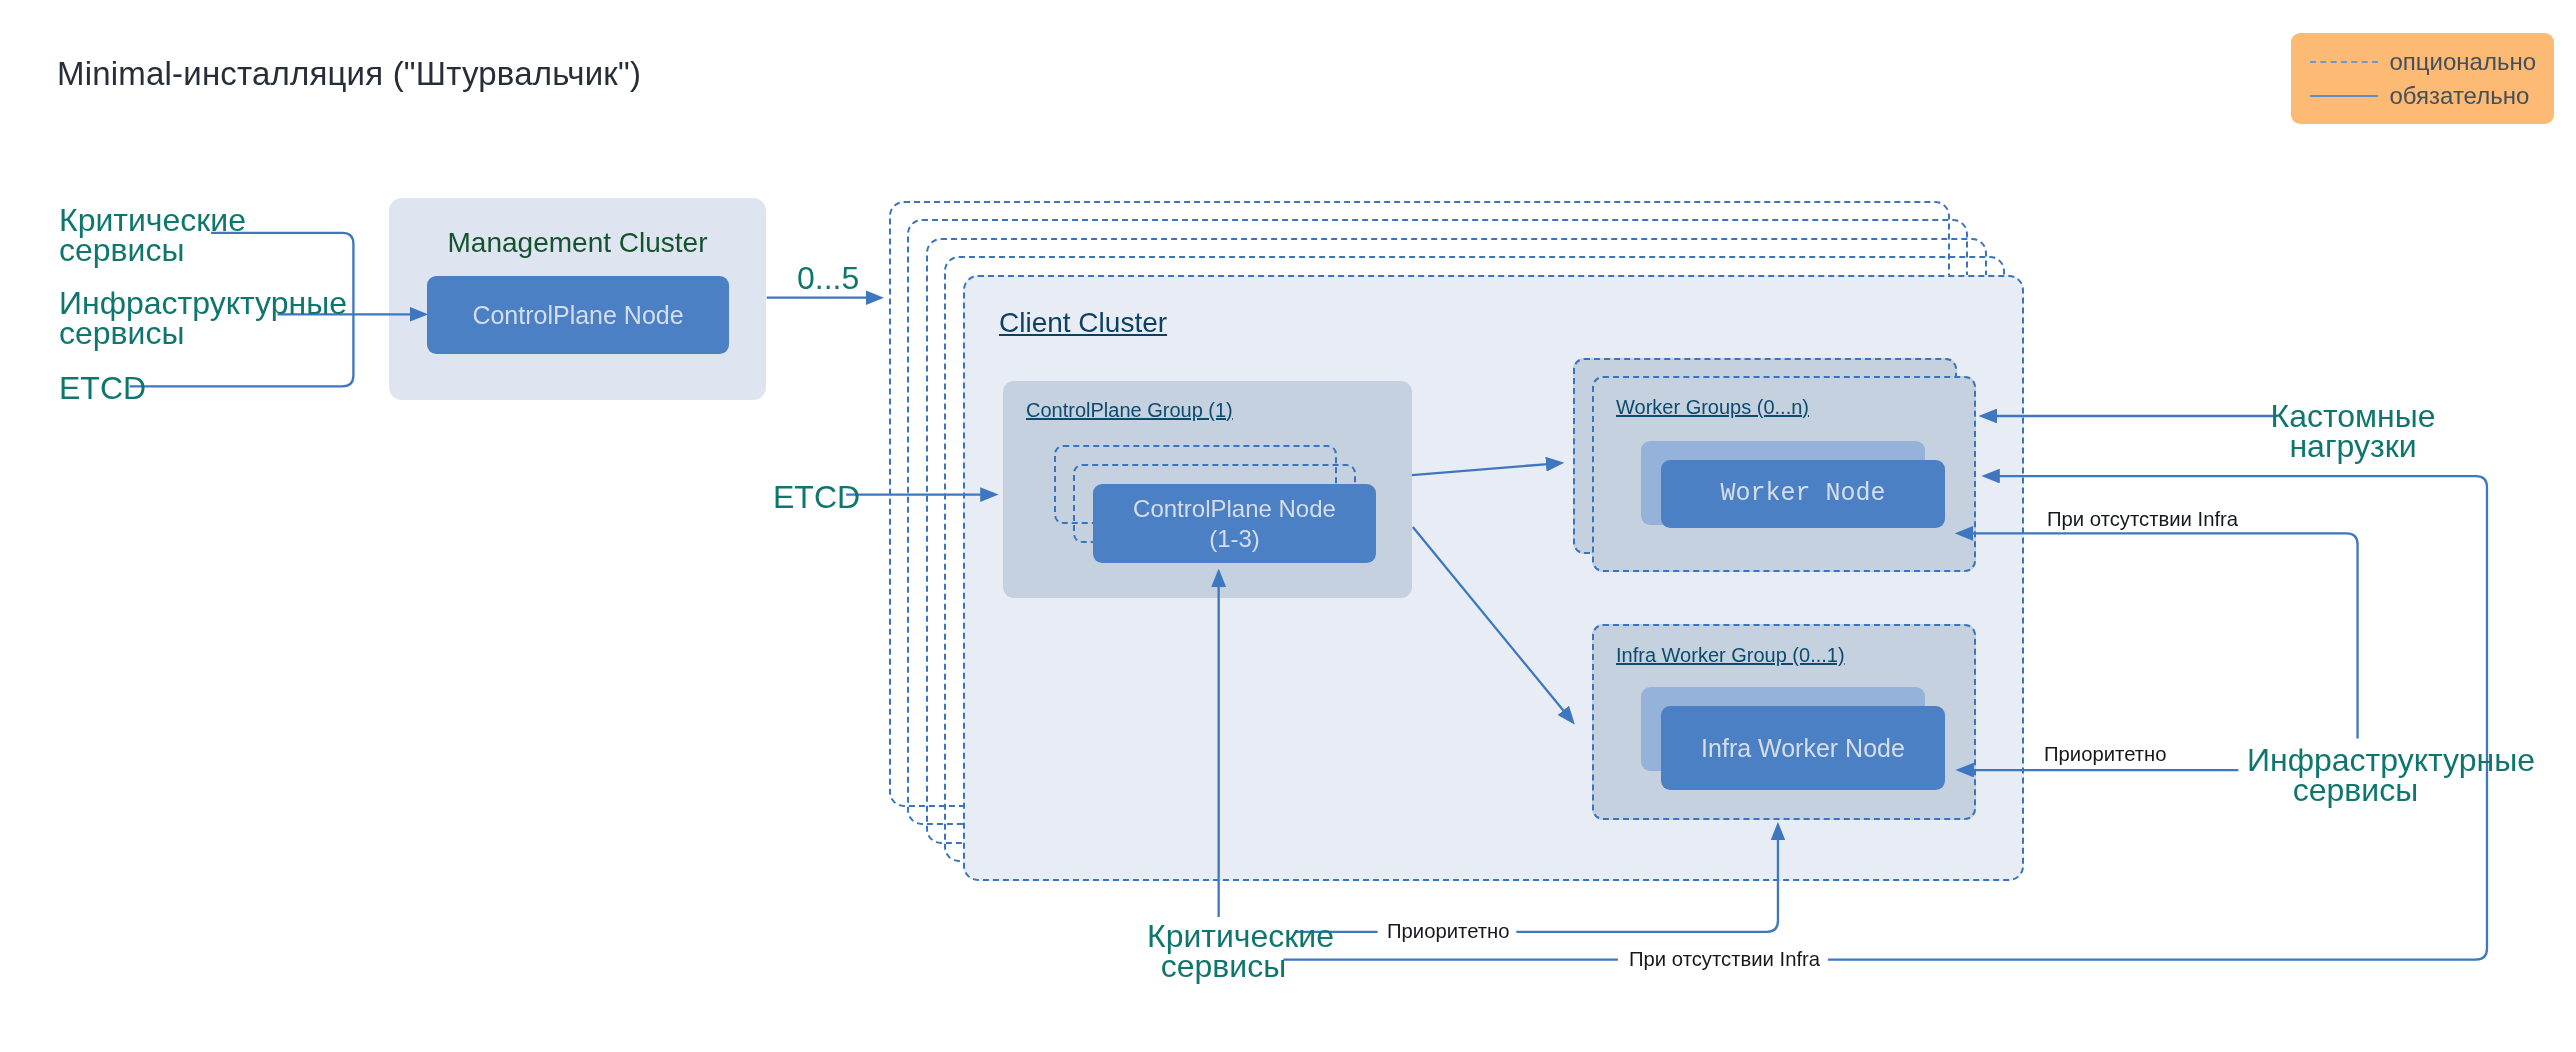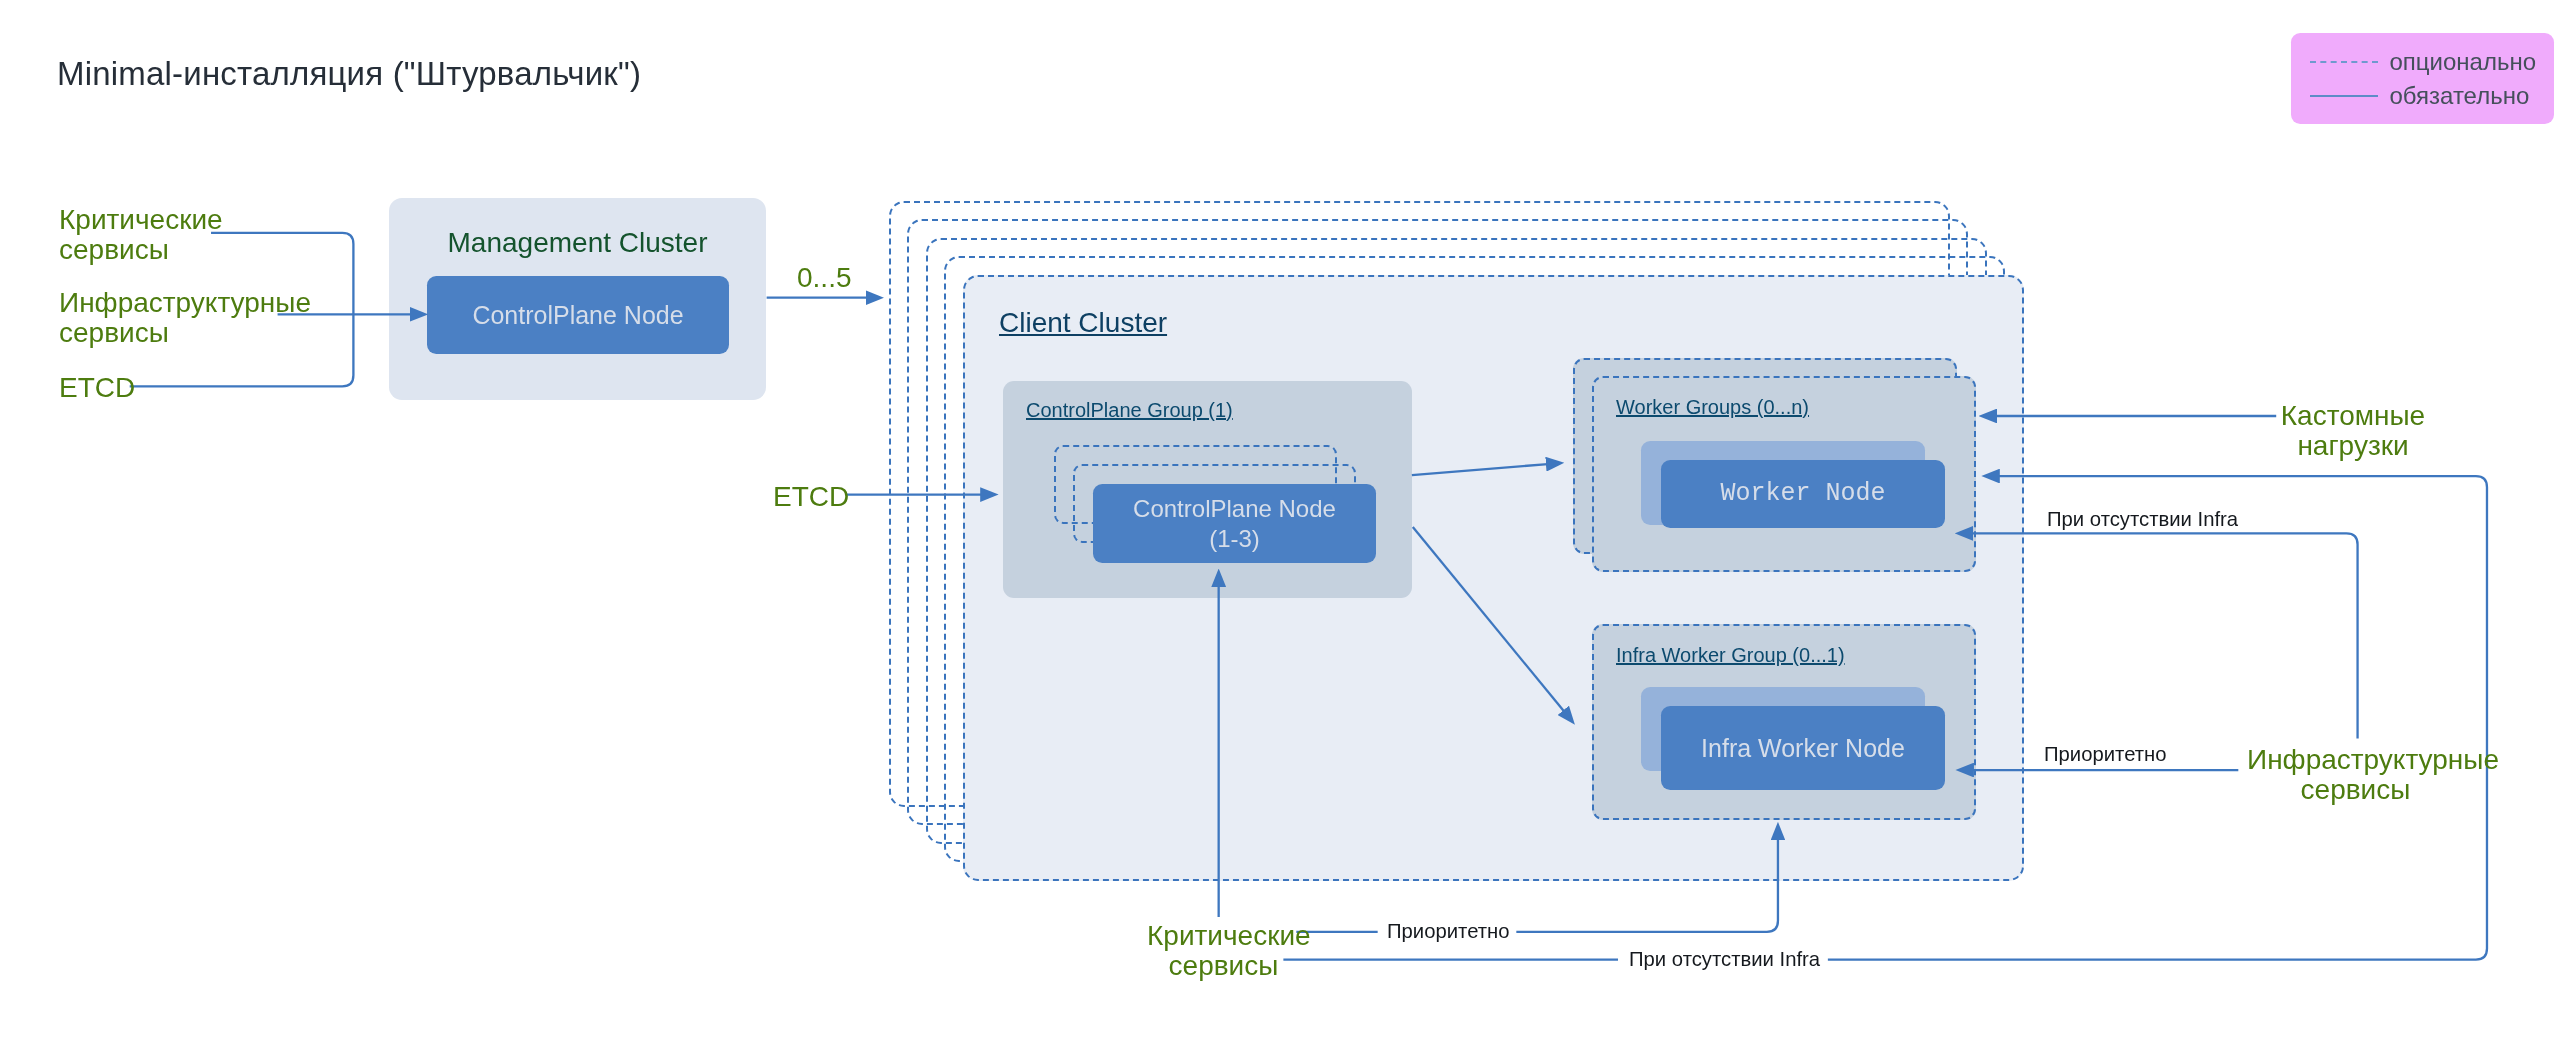--- a/index.html
+++ b/index.html
@@ -1,26 +1,26 @@
 <!DOCTYPE html>
 <html style="font-size:15px"><head>
 <meta charset="utf-8">
 <style>
   html,body{margin:0;padding:0;background:#ffffff;}
   body{font-family:"Liberation Sans","DejaVu Sans",sans-serif;color:#15191e;}
   #canvas{position:relative;width:2576px;height:1052px;background:#ffffff;overflow:hidden;}
-  .lbl{position:absolute;font-size:28px;line-height:30px;color:#4d7c0f;white-space:nowrap;z-index:40;}
+  .lbl{position:absolute;font-size:32px;line-height:30px;color:#0f766e;white-space:nowrap;z-index:40;}
   .lbl-sm{position:absolute;font-size:20.3px;line-height:24px;color:#15191e;white-space:nowrap;z-index:40;}
   .ctr{text-align:center;}
 
   
   .page-title{position:absolute;left:57px;top:55px;font-size:33px;color:#262e38;letter-spacing:0.2px;z-index:40;}
 
   
-  .legend{position:absolute;left:2291px;top:33px;width:263px;height:91px;background:#f0abfc;border-radius:9.2px;z-index:40;}
+  .legend{position:absolute;left:2291px;top:33px;width:263px;height:91px;background:#fdba74;border-radius:9.2px;z-index:40;}
   .legend-row{position:absolute;left:18.5px;display:flex;align-items:center;gap:12px;height:24px;}
   .legend-line{width:68px;height:0;}
   .legend-line.dashed{border-top:2.8px dashed #6f99ce;}
   .legend-line.solid{border-top:2.8px solid #5d8cc7;}
   .legend-text{font-size:24px;color:#454f5b;}
 
   
   .mgmt-box{position:absolute;left:389px;top:198px;width:377px;height:202px;background:#dee5f0;border-radius:13px;z-index:5;}
   .mgmt-title{position:absolute;left:389px;top:227px;width:377px;text-align:center;font-size:28px;color:#14532d;z-index:10;}
 

